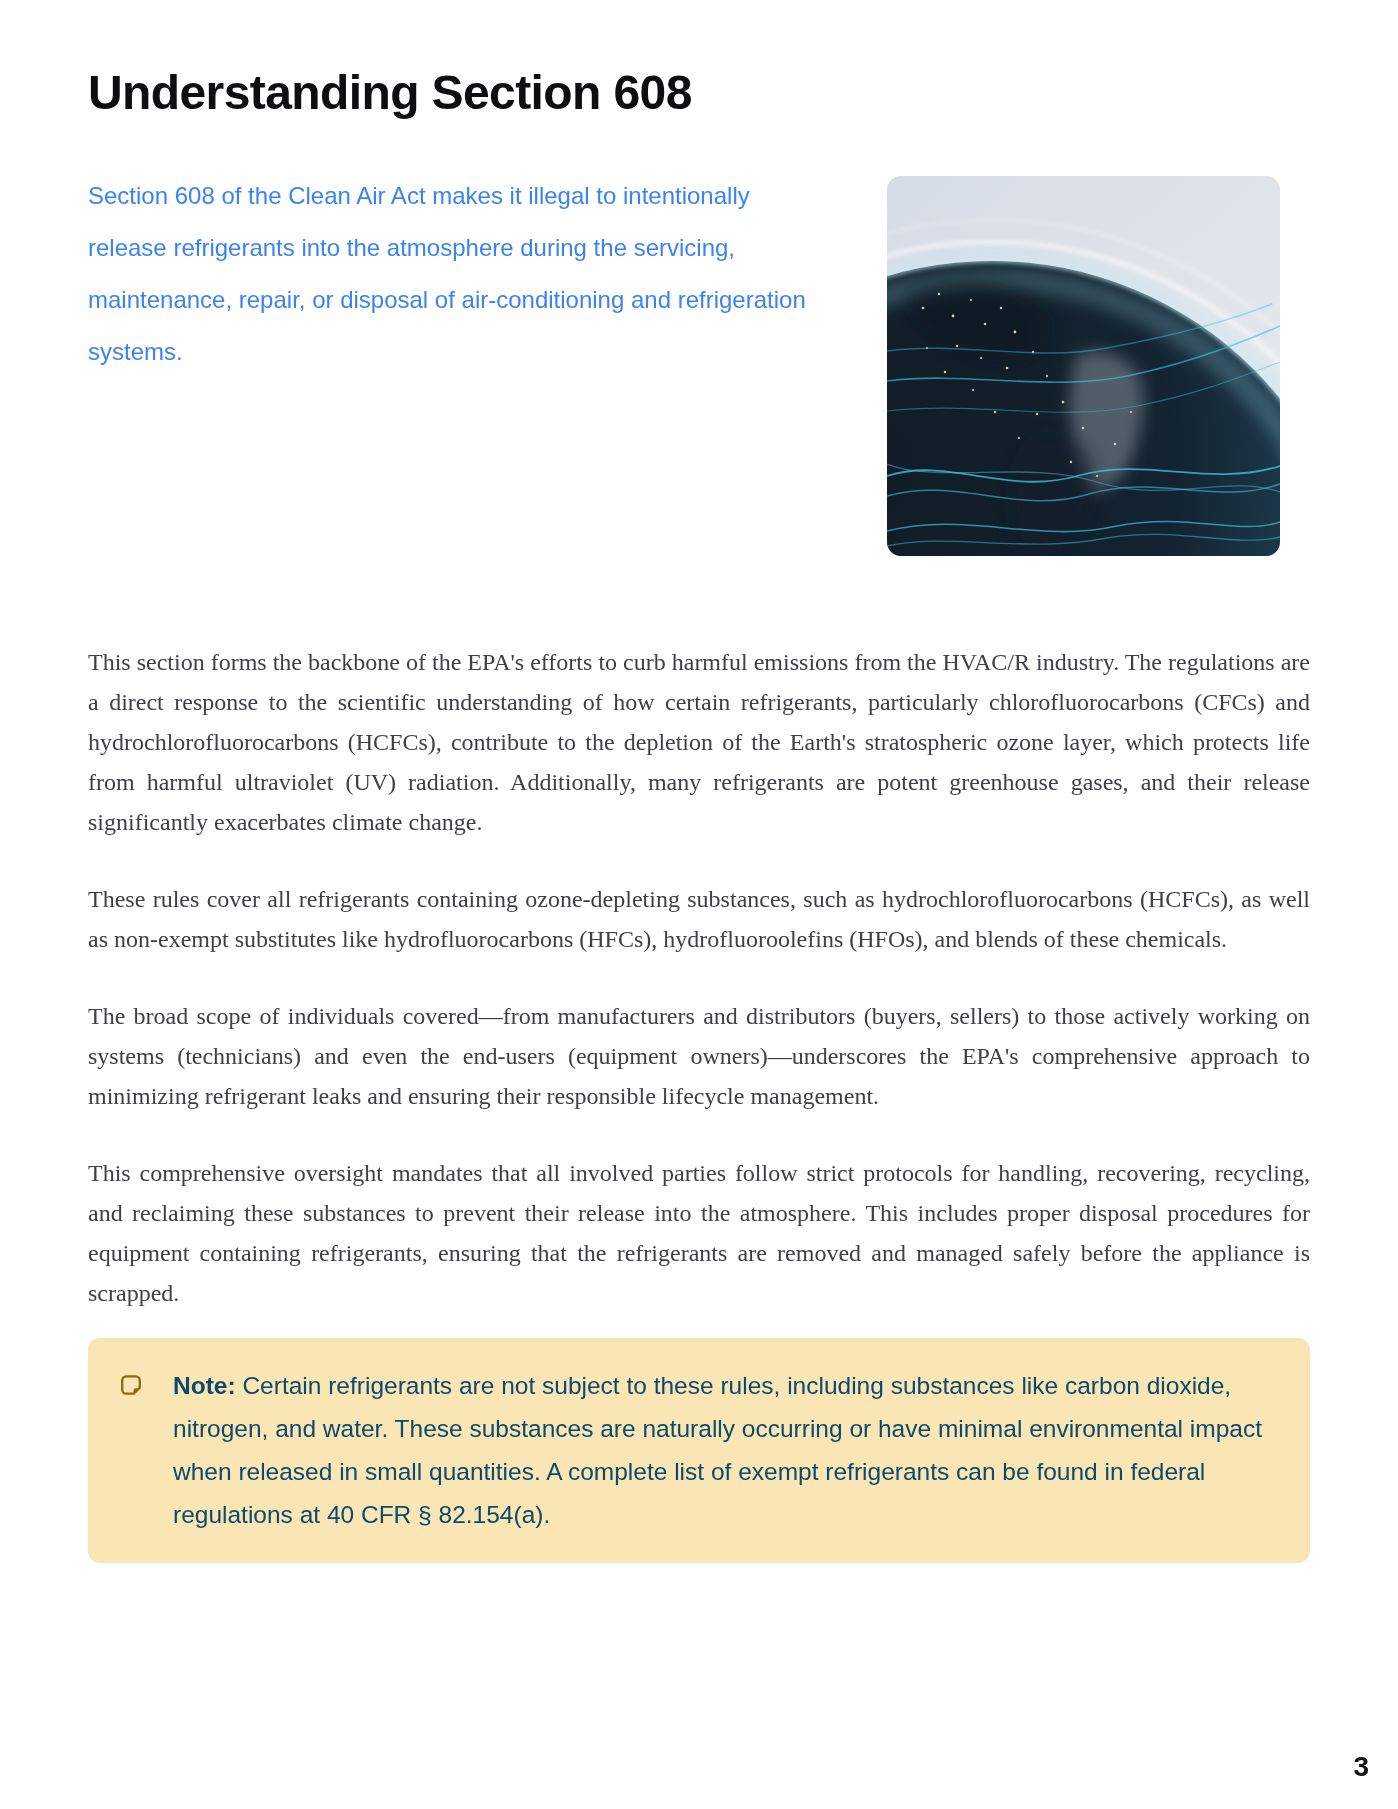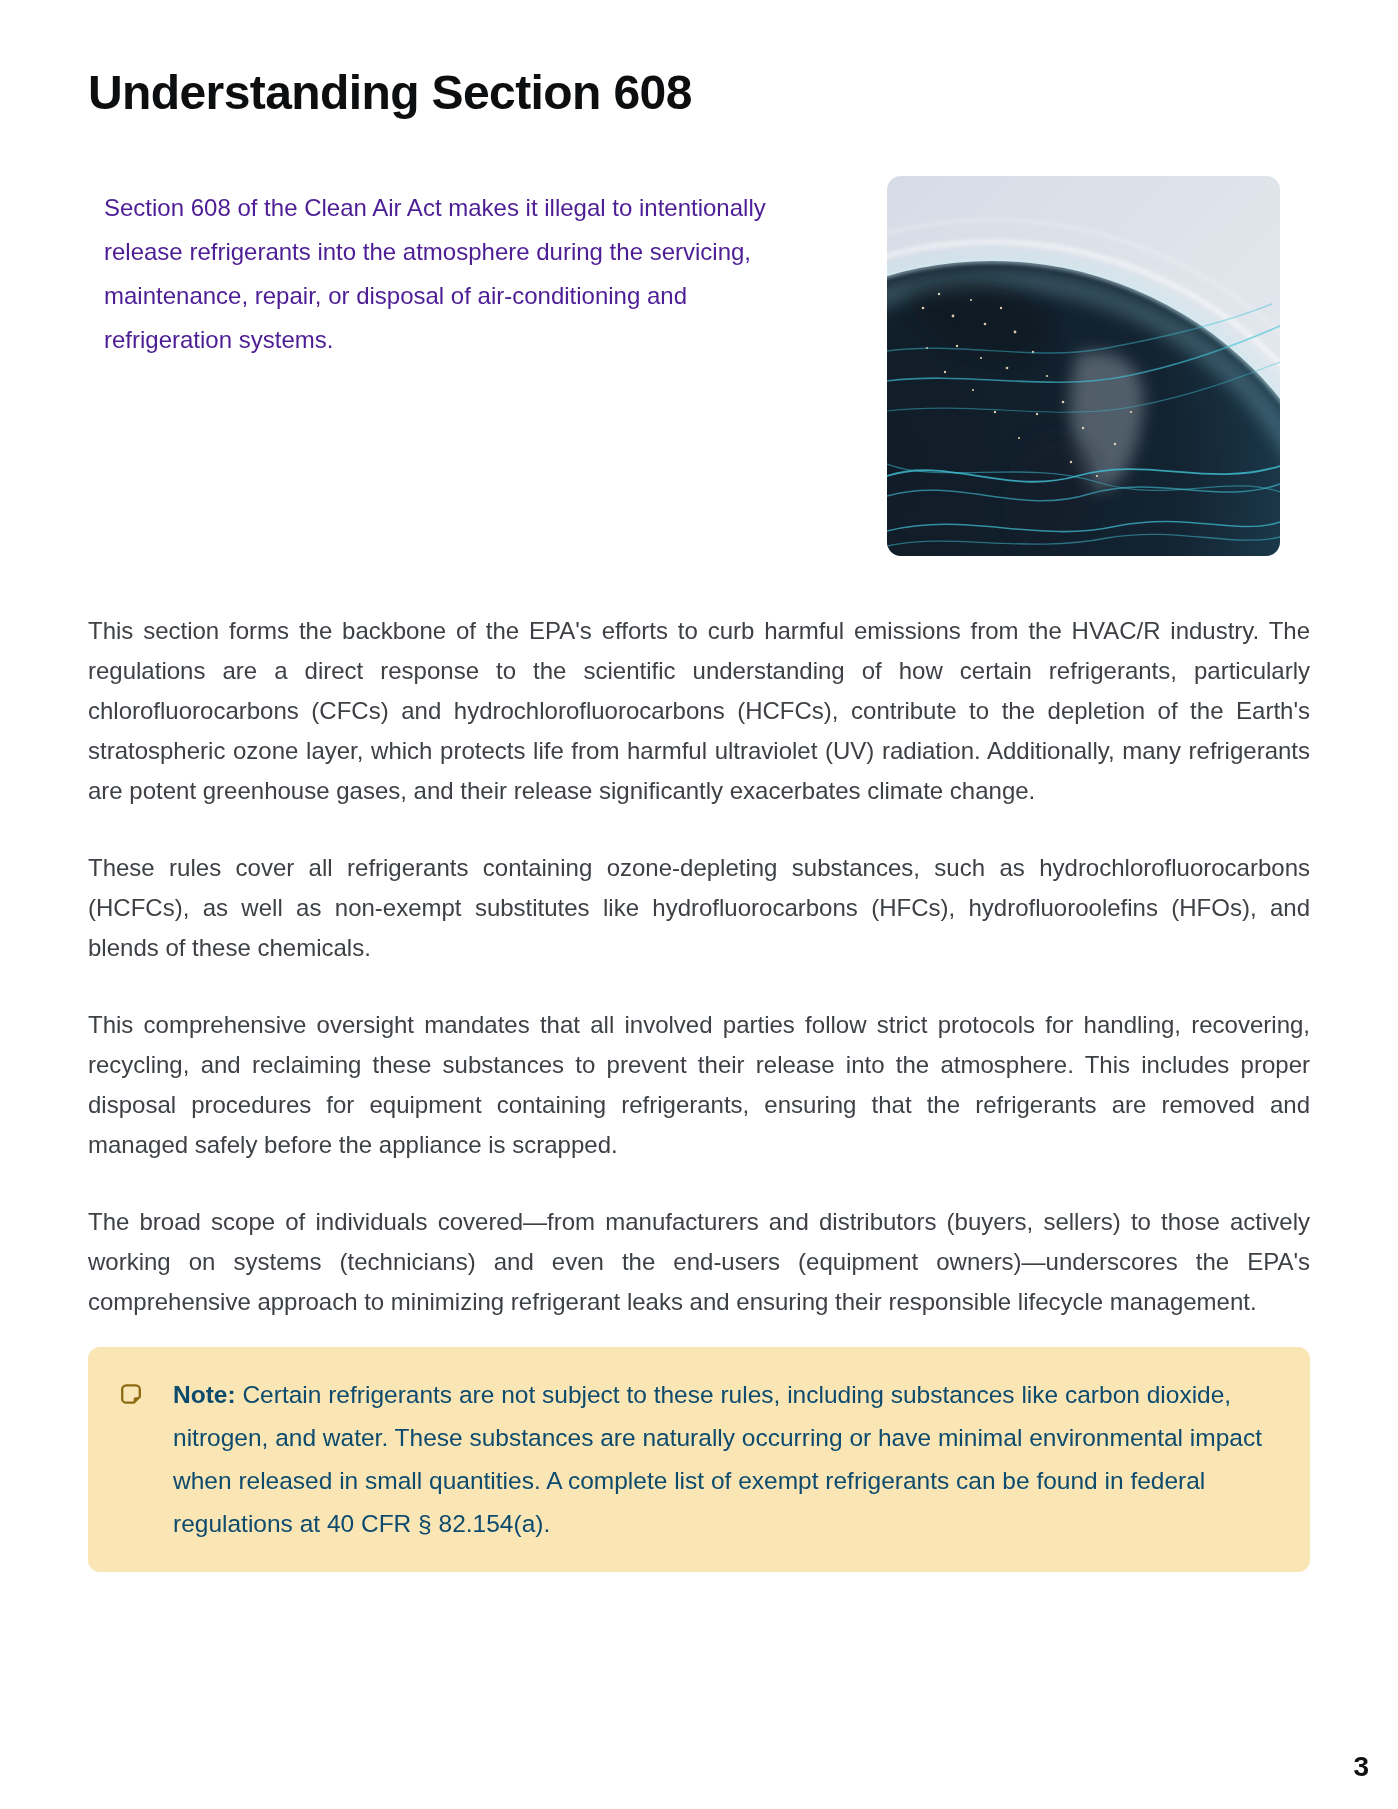--- a/index.html
+++ b/index.html
@@ -13,29 +13,29 @@
     overflow:hidden;
   }
   h1.title{
     margin:0;padding-top:66px;
     font-size:48px;line-height:54px;font-weight:700;
     letter-spacing:-0.6px;color:#0d0e10;
   }
   .intro{display:flex;align-items:flex-start;margin-top:50px;}
   .intro-text{width:720px;flex:0 0 auto;}
   .intro-text p{
-    margin:16px;font-size:24px;line-height:44px;color:#4c1d95;
+    margin:0;font-size:24px;line-height:52px;color:#3b82f6;
   }
   .intro-text p + p{margin-top:70px;}
   .globe-wrap{
     margin-left:auto;margin-right:30px;margin-top:6px;
     width:393px;height:380px;border-radius:14px;overflow:hidden;
     flex:0 0 auto;
   }
-  .body-copy{margin-top:55px;}
+  .body-copy{margin-top:86px;font-family:Liberation Serif, serif;}
   .body-copy p{
     margin:0 0 37px 0;
     font-size:24px;line-height:40px;color:#3d4145;
     text-align:justify;
   }
   .body-copy p:last-child{margin-bottom:0;}
   .note{
     margin-top:25px;
     background:#fae5b4;
     border-radius:12px;
@@ -151,22 +151,22 @@
           <path d="M0,355 C80,335 150,368 230,350 C300,336 352,360 393,346" opacity="0.7" stroke-width="1.6"></path>
           <path d="M0,370 C60,356 140,378 220,362 C290,350 346,372 393,361" opacity="0.5" stroke-width="1.3"></path>
         </g>
       </svg>
     </div>
   </div>
 
   <div class="body-copy">
     <p>This section forms the backbone of the EPA's efforts to curb harmful emissions from the HVAC/R industry. The regulations are a direct response to the scientific understanding of how certain refrigerants, particularly chlorofluorocarbons (CFCs) and hydrochlorofluorocarbons (HCFCs), contribute to the depletion of the Earth's stratospheric ozone layer, which protects life from harmful ultraviolet (UV) radiation. Additionally, many refrigerants are potent greenhouse gases, and their release significantly exacerbates climate change.</p>
     <p>These rules cover all refrigerants containing ozone-depleting substances, such as hydrochlorofluorocarbons (HCFCs), as well as non-exempt substitutes like hydrofluorocarbons (HFCs), hydrofluoroolefins (HFOs), and blends of these chemicals.</p>
+    <p>The broad scope of individuals covered—from manufacturers and distributors (buyers, sellers) to those actively working on systems (technicians) and even the end-users (equipment owners)—underscores the EPA's comprehensive approach to minimizing refrigerant leaks and ensuring their responsible lifecycle management.</p>
     <p>This comprehensive oversight mandates that all involved parties follow strict protocols for handling, recovering, recycling, and reclaiming these substances to prevent their release into the atmosphere. This includes proper disposal procedures for equipment containing refrigerants, ensuring that the refrigerants are removed and managed safely before the appliance is scrapped.</p>
-    <p>The broad scope of individuals covered—from manufacturers and distributors (buyers, sellers) to those actively working on systems (technicians) and even the end-users (equipment owners)—underscores the EPA's comprehensive approach to minimizing refrigerant leaks and ensuring their responsible lifecycle management.</p>
   </div>
 
   <div class="note">
     <svg class="note-icon" width="24" height="24" viewBox="0 0 24 24">
       <path d="M20.8 7.3 a4 4 0 0 0 -4 -4 H7.2 a4 4 0 0 0 -4 4 v9.4 a4 4 0 0 0 4 4 h7.6 l6 -6 z" fill="none" stroke="#8c6a10" stroke-width="2.3" stroke-linejoin="round"></path>
       <path d="M14.6 20.9 v-3.4 a2.2 2.2 0 0 1 2.2 -2.2 h3.6 z" fill="#8c6a10"></path>
     </svg>
     <p><span class="nb">Note:</span> <span>Certain refrigerants are not subject to these rules, including substances like carbon dioxide, nitrogen, and water. These substances are naturally occurring or have minimal environmental impact when released in small quantities. A complete list of exempt refrigerants can be found in federal regulations at 40 CFR § 82.154(a).</span></p>
   </div>
 

